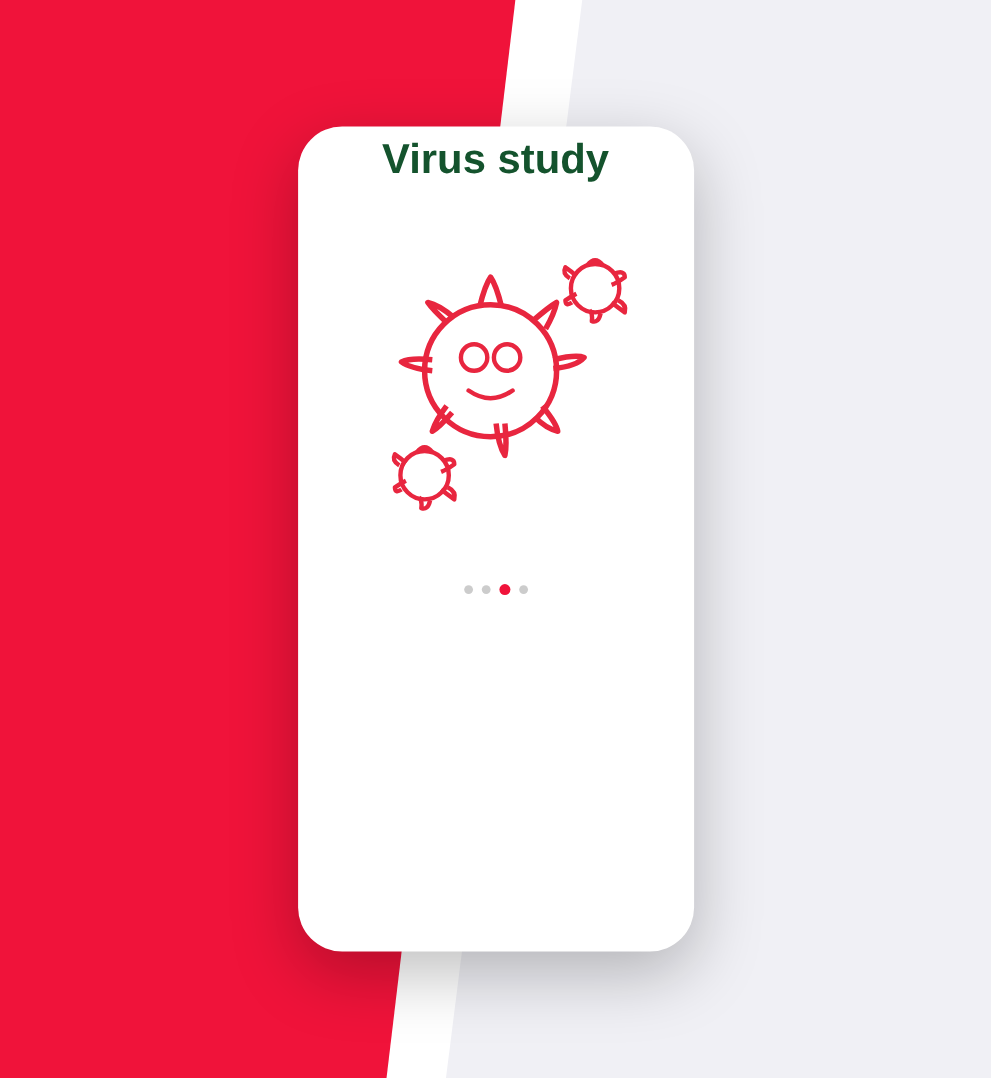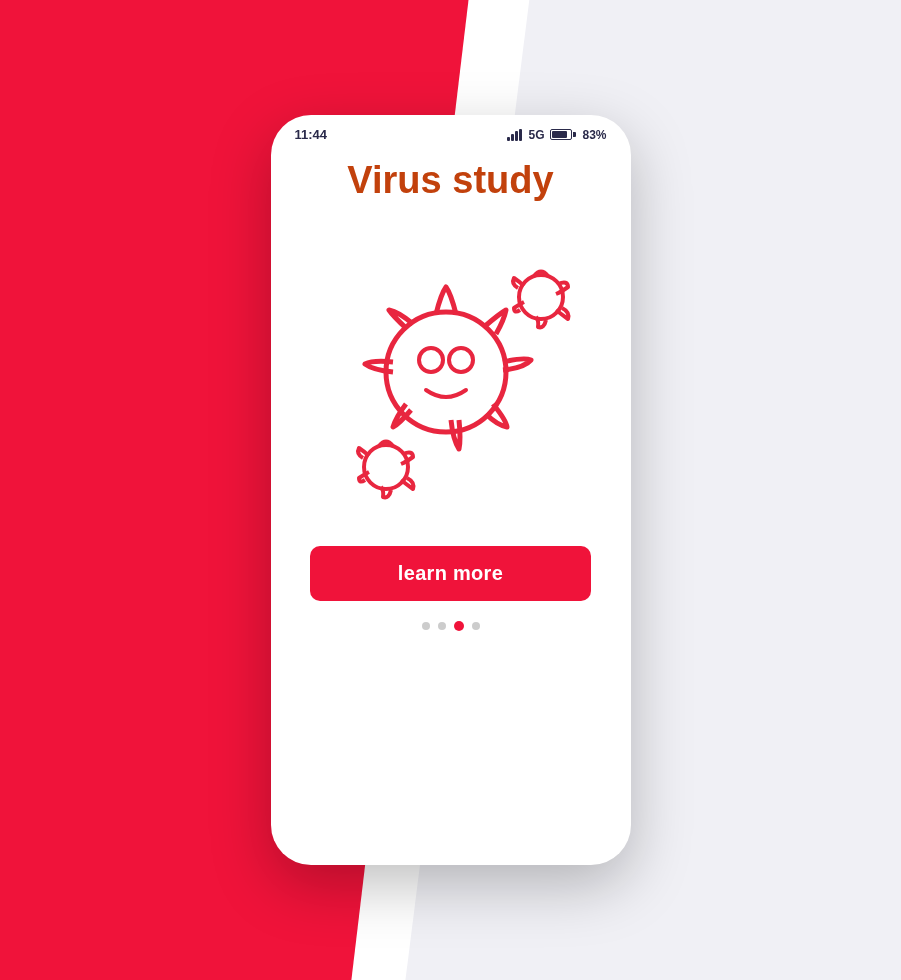--- a/index.html
+++ b/index.html
@@ -118,21 +118,21 @@
       flex: 1;
       display: flex;
       flex-direction: column;
       align-items: center;
       padding: 10px 24px 30px;
     }
 
     .app-title {
       font-size: 38px;
       font-weight: 800;
-      color: #c2410c;
+      color: #14532d;
       text-align: center;
       margin-bottom: 20px;
       line-height: 1.1;
     }
 
     .virus-illustration {
       width: 280px;
       height: 300px;
       margin-bottom: 24px;
     }
@@ -183,39 +183,20 @@
 <body>
 
 <div class="background">
   <div class="bg-red"></div>
   <div class="bg-gray"></div>
 </div>
 
 <div class="phone-wrapper">
   <div class="phone">
 
-    <div class="status-bar">
-      <span>11:44</span>
-      <div class="status-right">
-        <div class="signal-icon">
-          <span></span>
-            <span></span>
-            <span></span>
-            <span></span>
-        </div>
-        <span>5G</span>
-        <div class="battery-icon">
-          <div class="battery-body">
-            <div class="battery-fill"></div>
-          </div>
-          <div class="battery-tip"></div>
-        </div>
-        <span>83%</span>
-      </div>
-    </div>
 
     <div class="phone-content">
 
       <h1 class="app-title">Virus study</h1>
 
       <svg class="virus-illustration" viewBox="0 0 280 300" fill="none" xmlns="http://www.w3.org/2000/svg">
 
         <g transform="translate(30, 20)">
 
           <circle cx="105" cy="130" r="60" stroke="#E8263F" stroke-width="5" fill="none"></circle>
@@ -256,21 +237,20 @@
           <path d="M28 14 Q35 5 42 14" stroke="#E8263F" stroke-width="4" fill="none" stroke-linejoin="round"></path>
           <path d="M52 22 Q62 18 62 25 Q55 30 50 32" stroke="#E8263F" stroke-width="4" fill="none" stroke-linejoin="round"></path>
           <path d="M56 46 Q64 50 62 57 Q55 52 50 48" stroke="#E8263F" stroke-width="4" fill="none" stroke-linejoin="round"></path>
           <path d="M40 58 Q38 67 32 65 Q33 58 30 55" stroke="#E8263F" stroke-width="4" fill="none" stroke-linejoin="round"></path>
           <path d="M14 48 Q8 52 8 46 Q14 42 18 40" stroke="#E8263F" stroke-width="4" fill="none" stroke-linejoin="round"></path>
           <path d="M12 26 Q5 22 8 16 Q14 20 18 24" stroke="#E8263F" stroke-width="4" fill="none" stroke-linejoin="round"></path>
         </g>
       </svg>
 
 
-      <button class="learn-more-btn">learn more</button>
 
       <div class="pagination">
         <div class="dot"></div>
         <div class="dot"></div>
         <div class="dot active"></div>
         <div class="dot"></div>
       </div>
 
     </div>
   </div>

